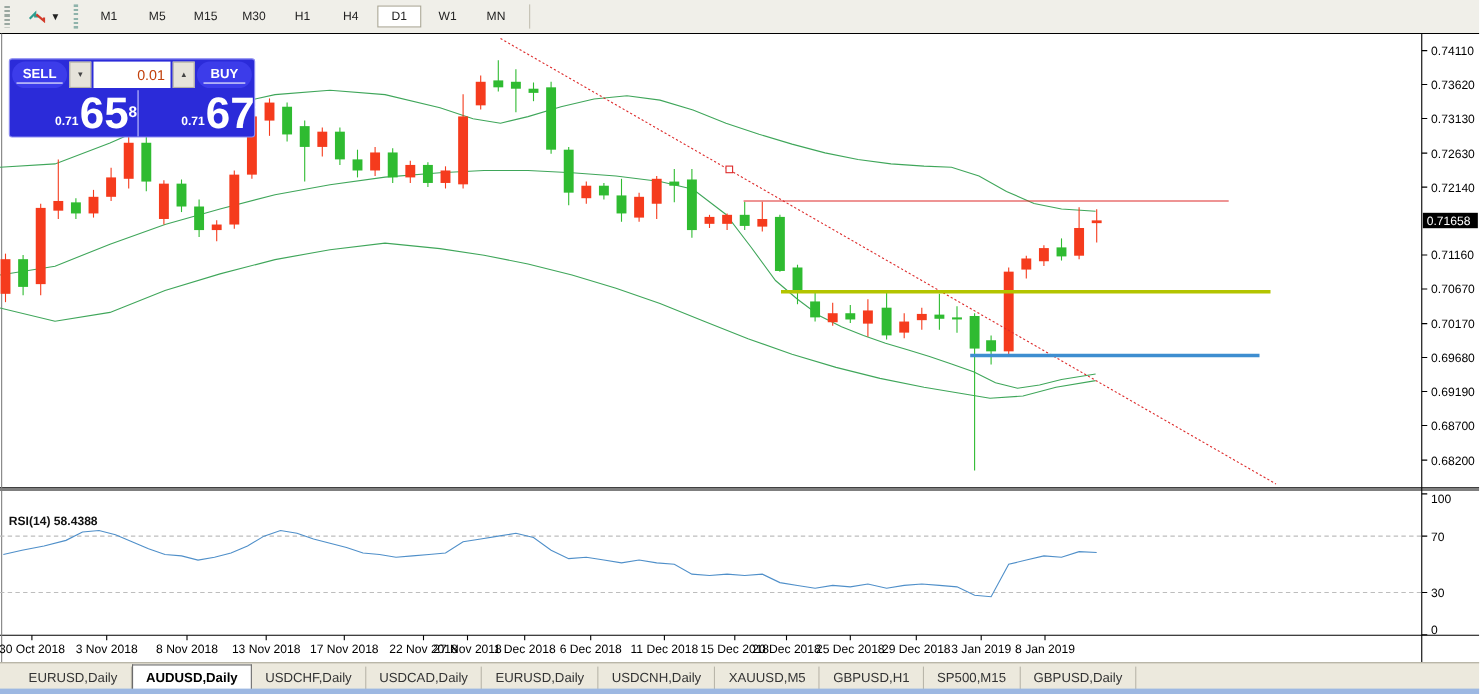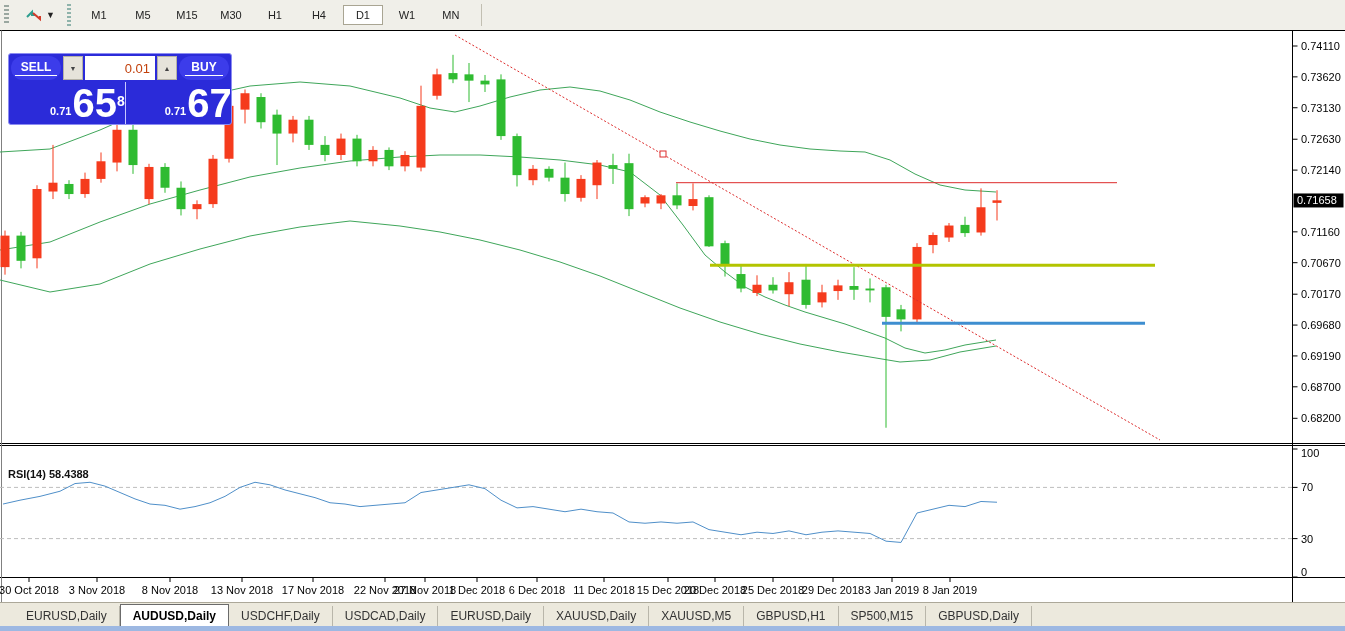--- a/index.html
+++ b/index.html
@@ -319,20 +319,20 @@
       <line x1="950" y1="577.5" x2="950" y2="582" stroke="#000"></line>
       <text x="950" y="594" font-size="11" fill="#000" text-anchor="middle">8 Jan 2019</text>
     </svg>
 
   <div id="tabbar">
       <span class="tab">EURUSD,Daily</span>
       <span class="tab active">AUDUSD,Daily</span>
       <span class="tab">USDCHF,Daily</span>
       <span class="tab">USDCAD,Daily</span>
       <span class="tab">EURUSD,Daily</span>
-      <span class="tab">XAUUSD,Daily</span>
+      <span class="tab">USDCNH,Daily</span>
       <span class="tab">XAUUSD,M5</span>
       <span class="tab">GBPUSD,H1</span>
       <span class="tab">SP500,M15</span>
       <span class="tab">GBPUSD,Daily</span>
     </div>
   <div id="bottom-strip"></div>
 </div>
 
 </body></html>

